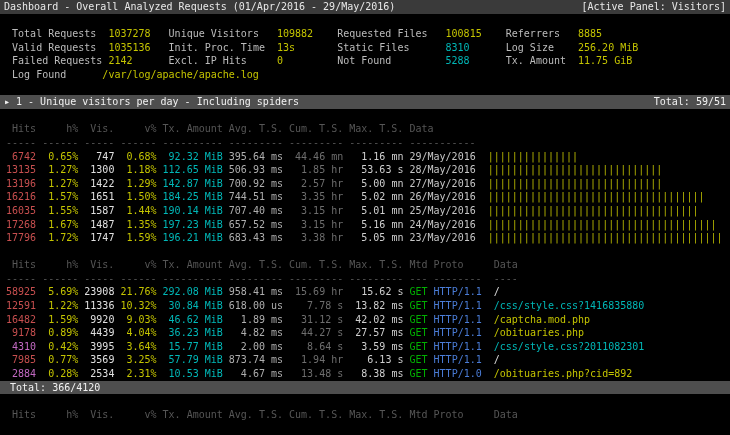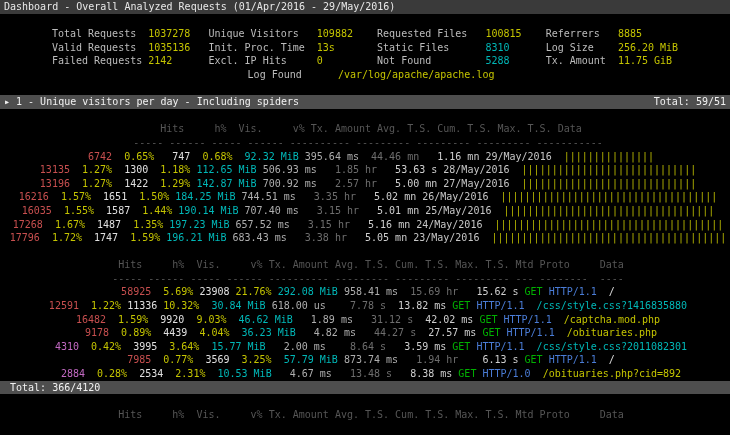--- a/index.html
+++ b/index.html
@@ -9,40 +9,40 @@
     width:730px; height:435px;
     background:#000;
     overflow:hidden;
     font-family:"DejaVu Sans Mono","Liberation Mono",monospace;
     font-size:10px;
   }
   .ln {
     height:13.6px; line-height:13.6px;
     white-space:pre;
     color:#bcbcbc;
-    text-align:center;
   }
   .bar {
     display:flex; justify-content:space-between; align-items:center;
     padding:0 4px;
   }
   .titlebar { background:#3a3a3a; color:#e8e8e8; }
   .panelbar { background:#4e4e4e; color:#f2f2f2;gap:30px; }
   .panelbar-plain { background:transparent; color:#d2d2d2; }
   .noarrow { padding-left:10px; }
   .arrow { margin-right:6px; }
   span { white-space:pre; }
 </style>
 </head>
 <body>
 
 <div class="screen">
 
   <div class="ln bar titlebar">
     <span>Dashboard - Overall Analyzed Requests (01/Apr/2016 - 29/May/2016)</span>
+    <span>[Active Panel: Visitors]</span>
   </div>
 
   <div class="ln"></div>
 
   <div id="summary">
       <div class="ln"><span>  </span><span style="color: rgb(188, 188, 188);">Total Requests  </span><span style="color: rgb(196, 196, 0);">1037278   </span><span style="color: rgb(188, 188, 188);">Unique Visitors   </span><span style="color: rgb(196, 196, 0);">109882    </span><span style="color: rgb(188, 188, 188);">Requested Files   </span><span style="color: rgb(196, 196, 0);">100815    </span><span style="color: rgb(188, 188, 188);">Referrers   </span><span style="color: rgb(196, 196, 0);">8885        </span></div>
       <div class="ln"><span>  </span><span style="color: rgb(188, 188, 188);">Valid Requests  </span><span style="color: rgb(196, 196, 0);">1035136   </span><span style="color: rgb(188, 188, 188);">Init. Proc. Time  </span><span style="color: rgb(196, 196, 0);">13s       </span><span style="color: rgb(188, 188, 188);">Static Files      </span><span style="color: rgb(0, 183, 183);">8310      </span><span style="color: rgb(188, 188, 188);">Log Size    </span><span style="color: rgb(196, 196, 0);">256.20 MiB  </span></div>
       <div class="ln"><span>  </span><span style="color: rgb(188, 188, 188);">Failed Requests </span><span style="color: rgb(196, 196, 0);">2142      </span><span style="color: rgb(188, 188, 188);">Excl. IP Hits     </span><span style="color: rgb(196, 196, 0);">0         </span><span style="color: rgb(188, 188, 188);">Not Found         </span><span style="color: rgb(0, 183, 183);">5288      </span><span style="color: rgb(188, 188, 188);">Tx. Amount  </span><span style="color: rgb(196, 196, 0);">11.75 GiB   </span></div>
       <div class="ln"><span>  </span><span style="color: rgb(188, 188, 188);">Log Found      </span><span style="color: rgb(196, 196, 0);">/var/log/apache/apache.log</span></div>
     </div>

